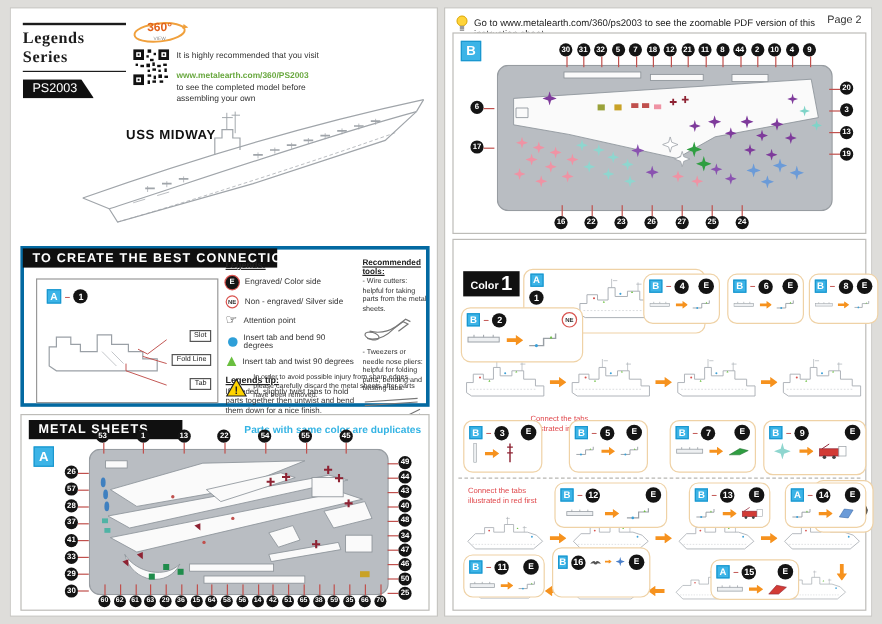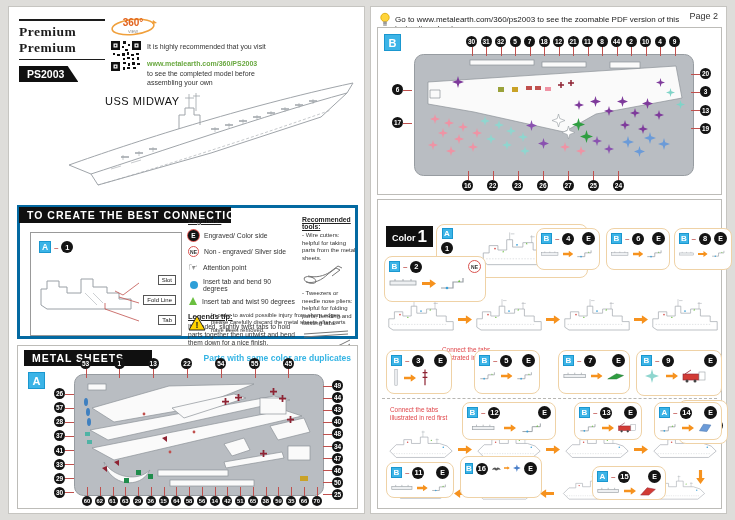--- a/index.html
+++ b/index.html
@@ -7,21 +7,21 @@
   .page{position:absolute;top:6px;width:357px;height:508px;background:#fff;
     border:1px solid #c6c5c1;box-sizing:border-box}
   #pageL{left:8px}#pageR{left:370px}
   .abs{position:absolute}
   
   .hdrbar{background:#101010;color:#fff;font-weight:bold;font-size:10px;letter-spacing:1px;
     display:flex;align-items:center;padding:0 8px;height:16px;white-space:nowrap}
   
   .logoTxt{color:#69a83f;font-size:27px;font-weight:bold;line-height:.92;letter-spacing:-1px}
   .premium{font-family:"Liberation Serif",serif;font-weight:bold;font-size:13.5px;color:#1c1c1c;letter-spacing:.5px}
-  .skuBadge{background:#101010;color:#fff;font-weight:bold;font-size:10.5px;
+  .skuBadge{background:#101010;color:#fff;font-weight:normal;font-size:10.5px;
     padding:2px 14px 2px 8px;display:inline-block;
     clip-path:polygon(0 0,82% 0,100% 100%,0 100%)}
   .rule{height:1.5px;background:#1c1c1c}
   
   .sheet-badge{background:#3cb4e7;border:1px solid #1a97cf;color:#fff;font-weight:bold;
     display:flex;align-items:center;justify-content:center;box-sizing:border-box}
   .nc{width:11px;height:11px;border-radius:50%;background:#141414;color:#fff;font-size:6.5px;
     font-weight:bold;display:flex;align-items:center;justify-content:center;position:relative;flex:0 0 auto}
   .small .nc{width:10px;height:10px;font-size:5.8px}
   .h-row{display:flex;justify-content:space-between;position:absolute;z-index:4}
@@ -138,21 +138,21 @@
     <symbol id="p-bird" viewBox="0 0 24 14">
       <path d="M2,10 C6,4 10,3 12,7 C14,3 18,4 22,10 L16,9 C14,12 10,12 8,9 Z" fill="#555"></path>
     </symbol>
   </defs>
 </svg>
 
 <div class="page" id="pageL">
 
   <div class="abs" style="left:10px;top:8px;width:90px">
     <div class="rule" style="width:86px;margin:4px 0 3px"></div>
-    <div class="premium">Premium Premium</div>
+    <div class="premium">Legends Series</div>
     <div class="rule" style="width:86px;margin:3px 0 4px"></div>
     <div class="skuBadge">PS2003</div>
   </div>
 
   <div class="abs" style="left:100px;top:4px;width:48px;height:28px">
     <svg width="48" height="28" viewBox="0 0 48 28">
       <ellipse cx="24" cy="16" rx="21" ry="7.5" fill="none" stroke="#f0a03c" stroke-width="1.6" transform="rotate(-6 24 16)"></ellipse>
       <polygon points="44,9 48,12 43,13" fill="#f0a03c"></polygon>
       <text x="24" y="15" text-anchor="middle" font-size="10" font-weight="bold" fill="#e2621c" font-family="Liberation Sans, sans-serif">360°</text>
       <text x="24" y="22" text-anchor="middle" font-size="4" fill="#8a8a8a" font-family="Liberation Sans, sans-serif">VIEW</text>
@@ -200,21 +200,21 @@
         </g>
     </svg>
   </div>
 
   <div class="abs" style="left:138px;top:36px;width:128px">
     <div class="tinytxt" style="font-size:7px">It is highly recommended that you visit</div>
     <a class="urlish" style="font-size:7px">www.metalearth.com/360/PS2003</a>
     <div class="tinytxt" style="font-size:7px">to see the completed model before assembling your own</div>
   </div>
 
-  <div class="abs" style="left:96px;top:88px;font-size:11px;font-weight:normal;letter-spacing:.5px;color:#111">USS MIDWAY</div>
+  <div class="abs" style="left:96px;top:100px;font-size:11px;font-weight:bold;letter-spacing:.5px;color:#111">USS MIDWAY</div>
 
   <div class="abs" style="left:52px;top:58px">
     <svg width="305" height="138" viewBox="0 0 305 138">
       <g fill="none" stroke="#a0a5aa" stroke-width="1">
         <path d="M8,100 C70,78 180,42 292,18"></path>
         <path d="M30,109 C95,88 205,50 286,28"></path>
         <path d="M8,100 L30,109 M292,18 L286,28"></path>
         <path d="M30,109 L37,120 L150,88 L260,52 L286,28"></path>
         <path d="M37,120 C90,105 200,70 270,45" stroke-width="0.6" stroke-dasharray="3,2"></path>
         <path d="M118,64 l0,-14 l6,0 l0,-7 l9,0 l0,7 l6,0 l0,10"></path>

